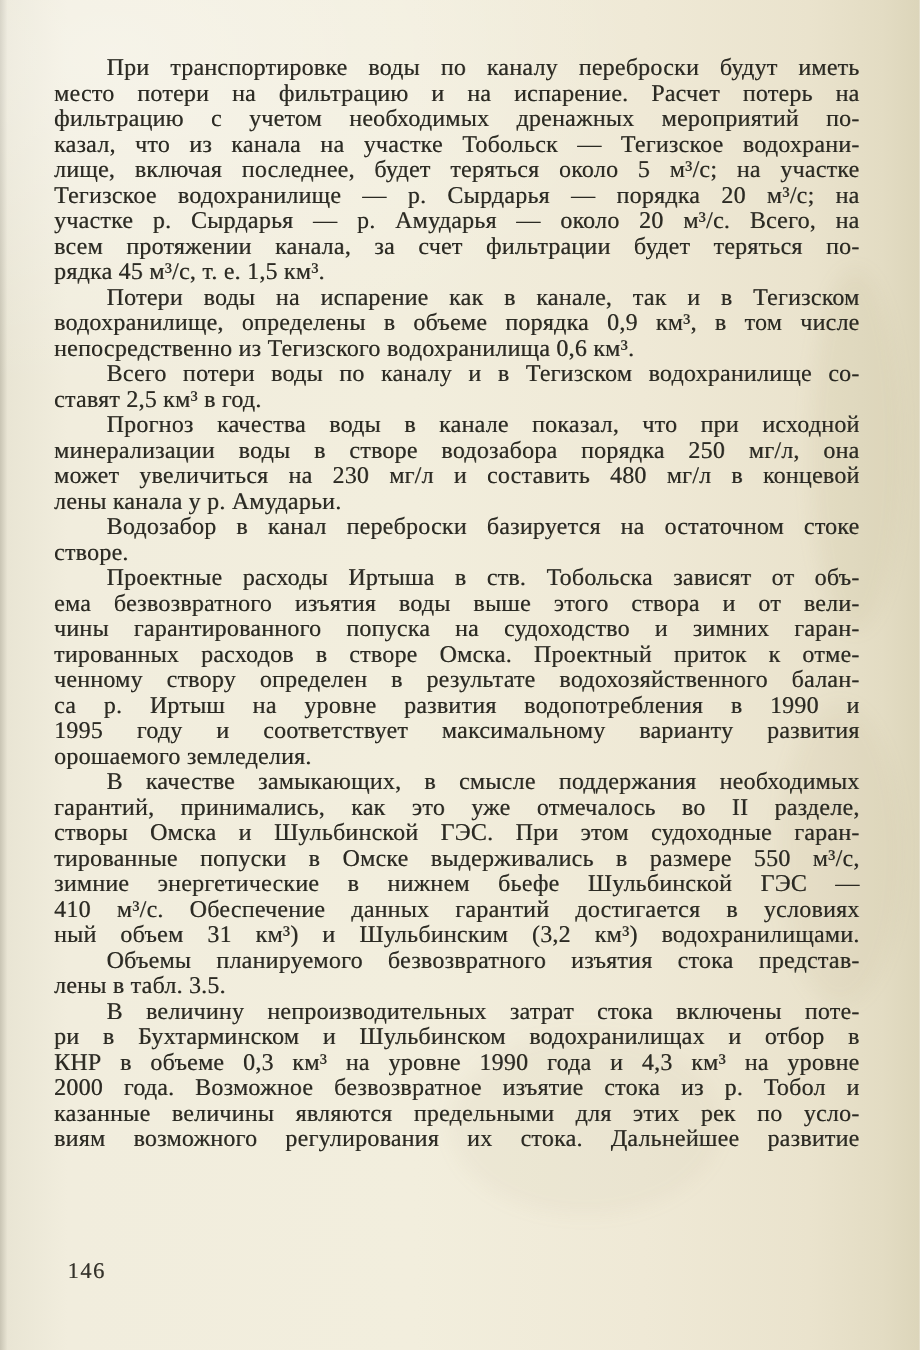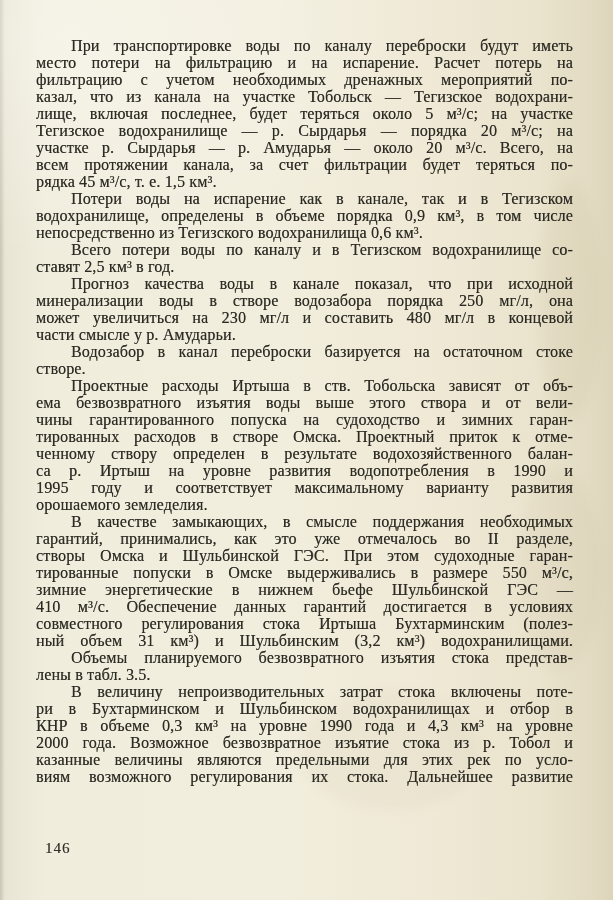--- a/index.html
+++ b/index.html
@@ -82,38 +82,37 @@
       <div class="line">всем протяжении канала, за счет фильтрации будет теряться по-</div>
       <div class="line end">рядка 45 м³/с, т. е. 1,5 км³.</div>
       <div class="line indent">Потери воды на испарение как в канале, так и в Тегизском</div>
       <div class="line">водохранилище, определены в объеме порядка 0,9 км³, в том числе</div>
       <div class="line end">непосредственно из Тегизского водохранилища 0,6 км³.</div>
       <div class="line indent">Всего потери воды по каналу и в Тегизском водохранилище со-</div>
       <div class="line end">ставят 2,5 км³ в год.</div>
       <div class="line indent">Прогноз качества воды в канале показал, что при исходной</div>
       <div class="line">минерализации воды в створе водозабора порядка 250 мг/л, она</div>
       <div class="line">может увеличиться на 230 мг/л и составить 480 мг/л в концевой</div>
-      <div class="line end">части смысле у р. Амударьи.</div>
+      <div class="line end">лены канала у р. Амударьи.</div>
       <div class="line indent">Водозабор в канал переброски базируется на остаточном стоке</div>
       <div class="line end">створе.</div>
       <div class="line indent">Проектные расходы Иртыша в ств. Тобольска зависят от объ-</div>
       <div class="line">ема безвозвратного изъятия воды выше этого створа и от вели-</div>
       <div class="line">чины гарантированного попуска на судоходство и зимних гаран-</div>
       <div class="line">тированных расходов в створе Омска. Проектный приток к отме-</div>
       <div class="line">ченному створу определен в результате водохозяйственного балан-</div>
       <div class="line">са р. Иртыш на уровне развития водопотребления в 1990 и</div>
       <div class="line">1995 году и соответствует максимальному варианту развития</div>
       <div class="line end">орошаемого земледелия.</div>
       <div class="line indent">В качестве замыкающих, в смысле поддержания необходимых</div>
       <div class="line">гарантий, принимались, как это уже отмечалось во II разделе,</div>
       <div class="line">створы Омска и Шульбинской ГЭС. При этом судоходные гаран-</div>
       <div class="line">тированные попуски в Омске выдерживались в размере 550 м³/с,</div>
       <div class="line">зимние энергетические в нижнем бьефе Шульбинской ГЭС —</div>
       <div class="line">410 м³/с. Обеспечение данных гарантий достигается в условиях</div>
-      <div class="line">совместного регулирования стока Иртыша Бухтарминским (полез-</div>
       <div class="line">ный объем 31 км³) и Шульбинским (3,2 км³) водохранилищами.</div>
       <div class="line indent">Объемы планируемого безвозвратного изъятия стока представ-</div>
       <div class="line end">лены в табл. 3.5.</div>
       <div class="line indent">В величину непроизводительных затрат стока включены поте-</div>
       <div class="line">ри в Бухтарминском и Шульбинском водохранилищах и отбор в</div>
       <div class="line">КНР в объеме 0,3 км³ на уровне 1990 года и 4,3 км³ на уровне</div>
       <div class="line">2000 года. Возможное безвозвратное изъятие стока из р. Тобол и</div>
       <div class="line">казанные величины являются предельными для этих рек по усло-</div>
       <div class="line">виям возможного регулирования их стока. Дальнейшее развитие</div>
     </main>

